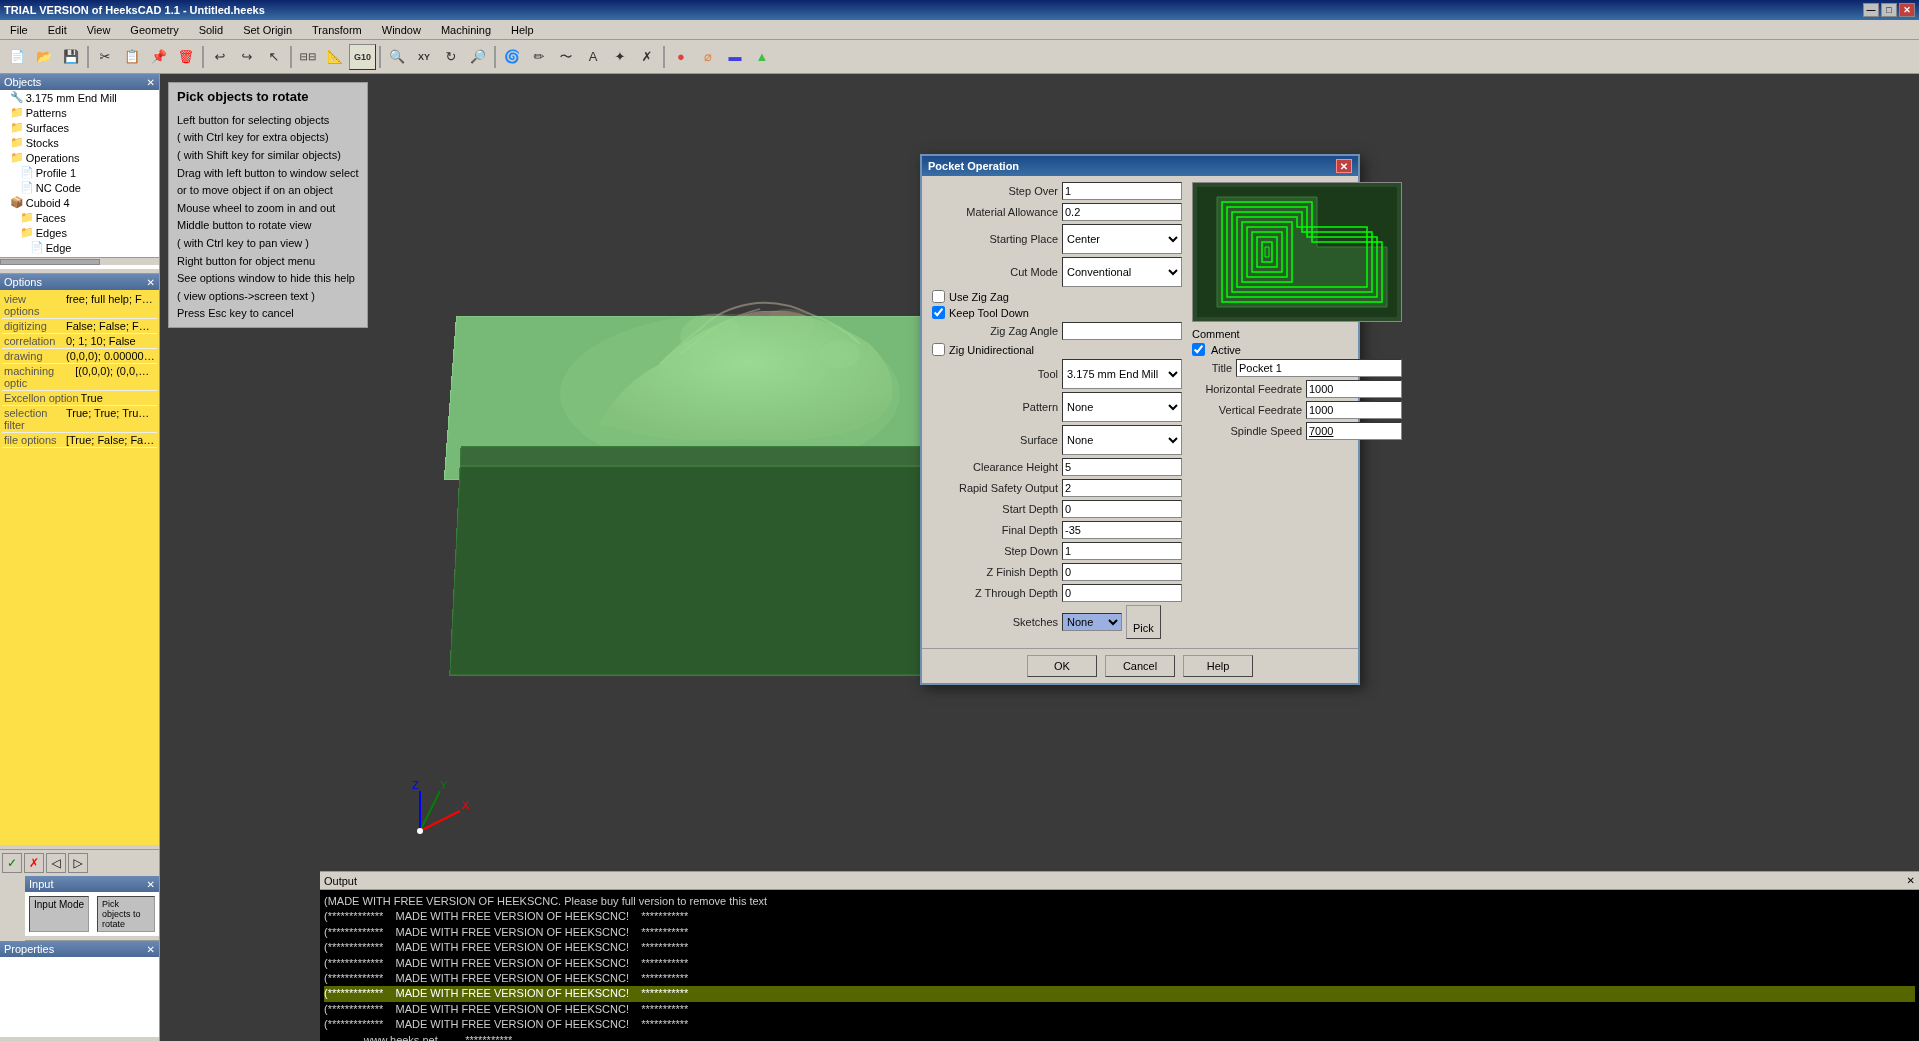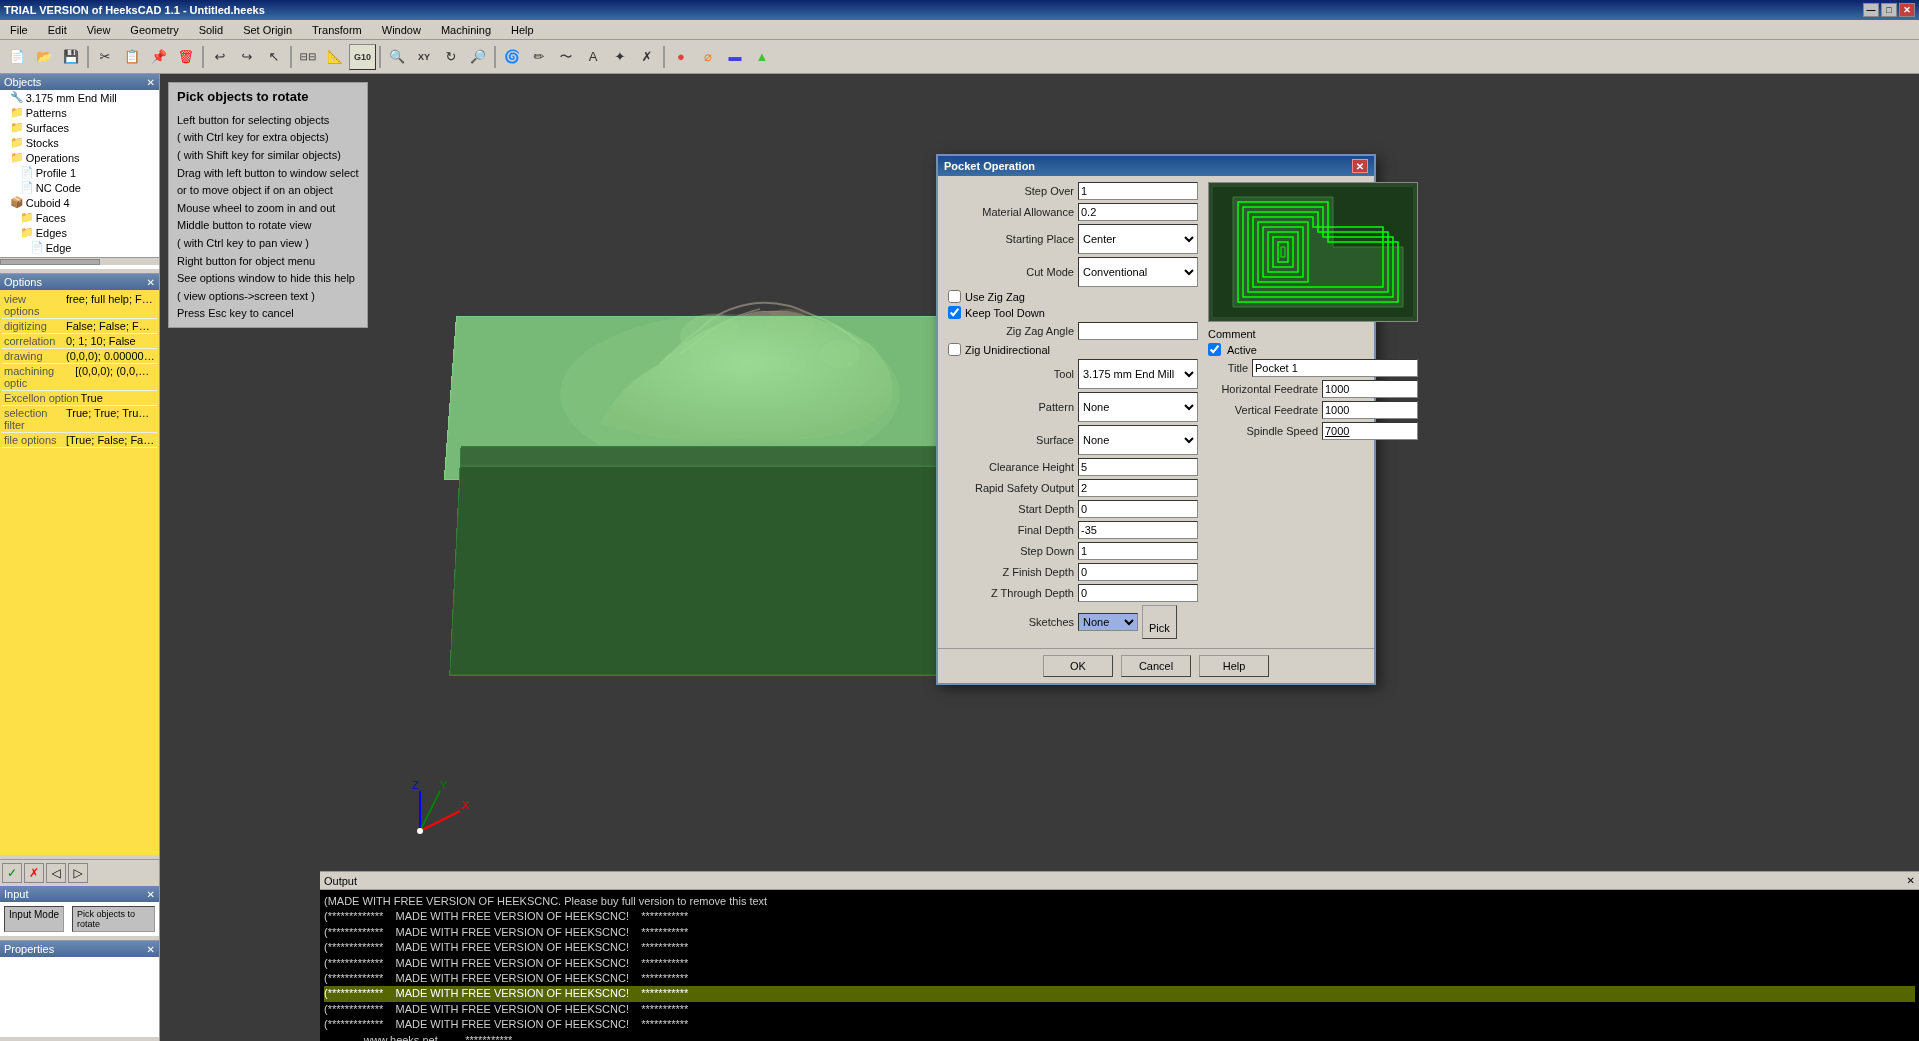--- a/index.html
+++ b/index.html
@@ -235,21 +235,21 @@
     
     .dialog-overlay {
       position: absolute;
       top: 0; left: 0; right: 0; bottom: 0;
       z-index: 100;
       pointer-events: none;
     }
     .dialog {
       position: absolute;
       top: 80px;
-      left: 776px;
+      left: 760px;
       width: 440px;
       background: #d4d0c8;
       border: 2px solid #7090b0;
       box-shadow: 4px 4px 12px rgba(0,0,0,0.5);
       pointer-events: all;
     }
     .dialog-title-bar {
       background: linear-gradient(to bottom, #1a4a8a, #3a6ea5);
       color: white;
       padding: 3px 6px;
@@ -568,21 +568,21 @@
       </div>
     </div>
 
     <div class="action-btns">
       <div class="action-btn" style="color:green;">✓</div>
       <div class="action-btn" style="color:red;">✗</div>
       <div class="action-btn">◁</div>
       <div class="action-btn">▷</div>
     </div>
 
-    <div style="border-bottom:1px solid #999;">
+    <div style="border-bottom:1px solid #999;margin-left:25px;">
       <div class="panel-header">
         <span>Input</span>
         <span class="panel-close">✕</span>
       </div>
       <div class="input-content">
         <div style="display:flex;gap:4px;margin-bottom:4px;">
           <div class="input-mode-btn">Input Mode</div>
           <div class="input-mode-btn" style="flex:1;font-size:9px;">Pick objects to rotate</div>
         </div>
       </div>

